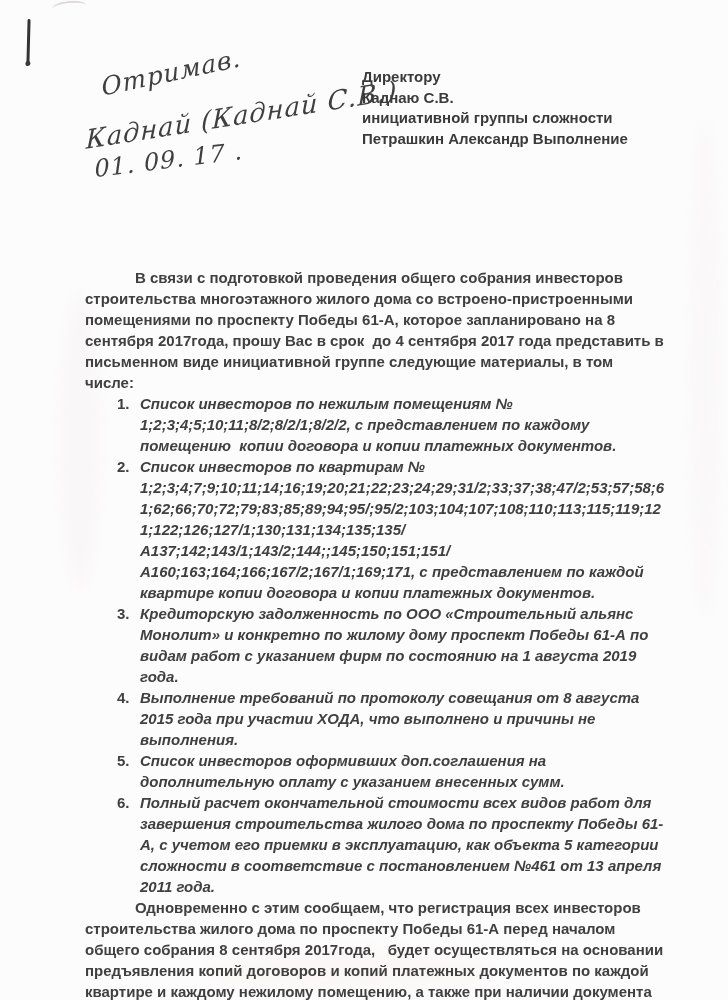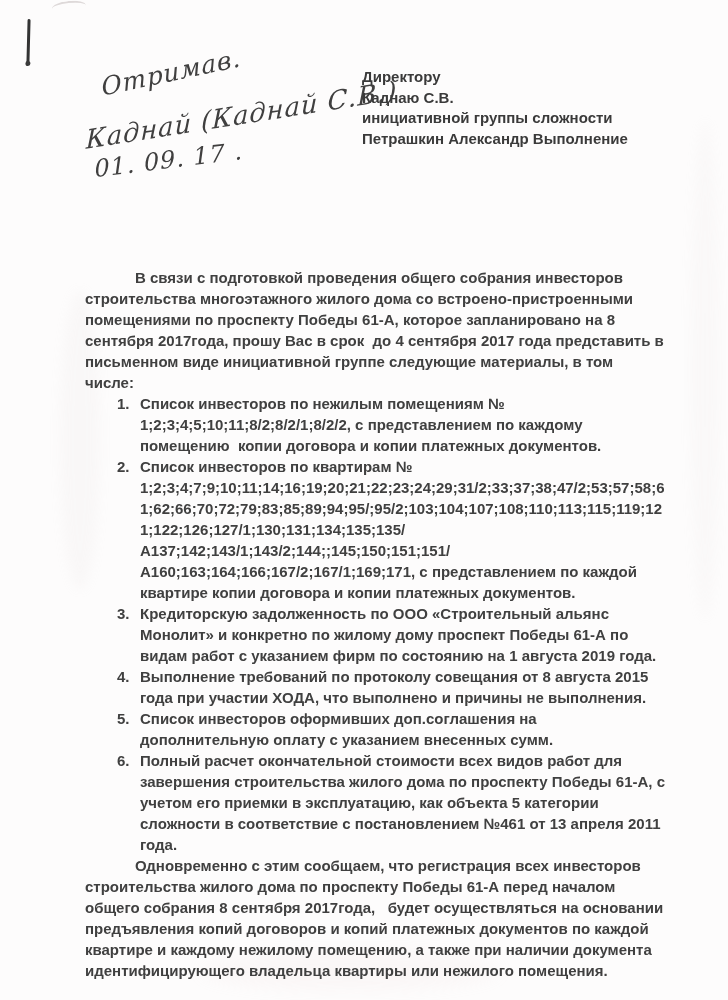--- a/index.html
+++ b/index.html
@@ -65,21 +65,21 @@
   .body-text {
     position: absolute; left: 85px; top: 267px; width: 580px;
     font-size: 15px; font-weight: 700; line-height: 21px;
     color: #404040;
   }
   .para { margin: 0; white-space: pre-wrap; overflow-wrap: anywhere; }
   .para.indent { text-indent: 50px; }
   .list { margin: 0; }
   .list-item { display: flex; padding-left: 32px; }
   .li-num { flex: 0 0 23px; }
-  .li-text { flex: 1; white-space: pre-wrap; overflow-wrap: anywhere; }
+  .li-text { flex: 1; white-space: pre-wrap; overflow-wrap: anywhere; font-style: italic; }
 </style>
 </head>
 <body>
 
 <div class="page">
 
   <div class="smudge s1"></div>
   <div class="smudge s2"></div>
   <div class="smudge s3"></div>
 

